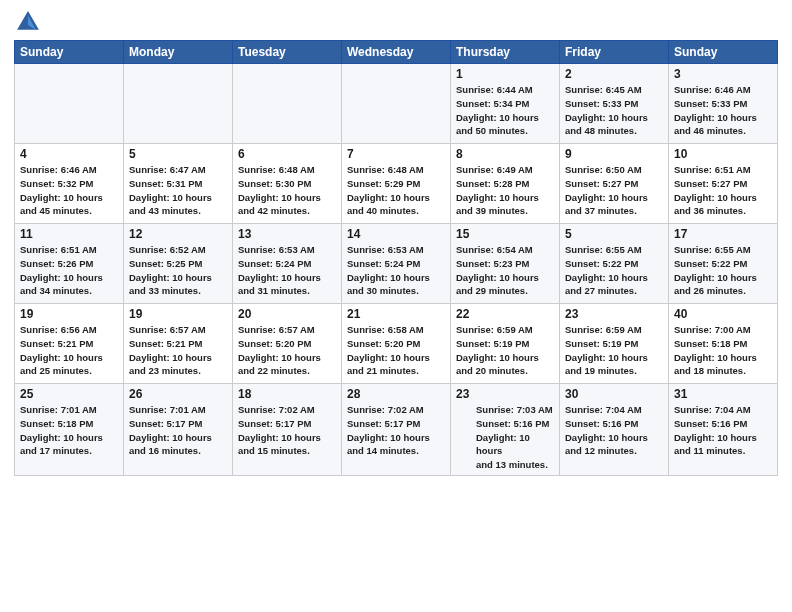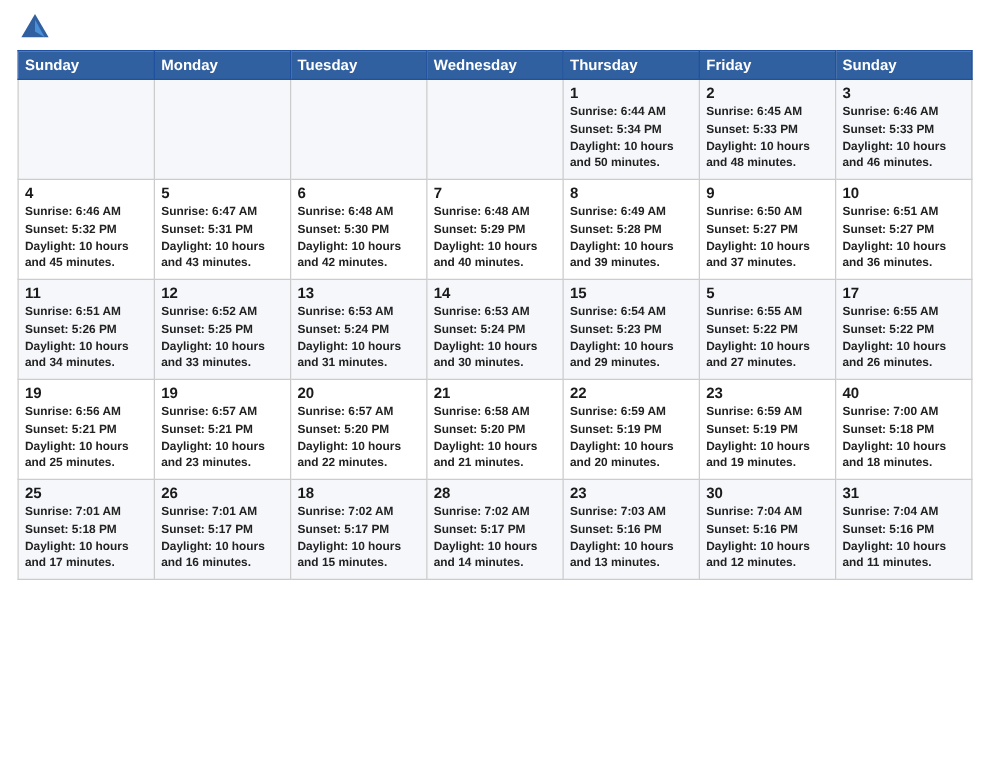--- a/index.html
+++ b/index.html
@@ -332,21 +332,21 @@
           </td>
           <td>
             <span class="day-num">28</span>
             <div class="day-info" style="white-space: pre-line;">Sunrise: 7:02 AM
 Sunset: 5:17 PM
 Daylight: 10 hours
 and 14 minutes.</div>
           </td>
           <td>
             <span class="day-num">23</span>
-            <div class="day-info" style="white-space: pre-line;">Sunrise: 7:03 AM
+            <div class="day-info" style="white-space: pre-line; margin-left: 20px;">Sunrise: 7:03 AM
 Sunset: 5:16 PM
 Daylight: 10 hours
 and 13 minutes.</div>
           </td>
           <td>
             <span class="day-num">30</span>
             <div class="day-info" style="white-space: pre-line;">Sunrise: 7:04 AM
 Sunset: 5:16 PM
 Daylight: 10 hours
 and 12 minutes.</div>

